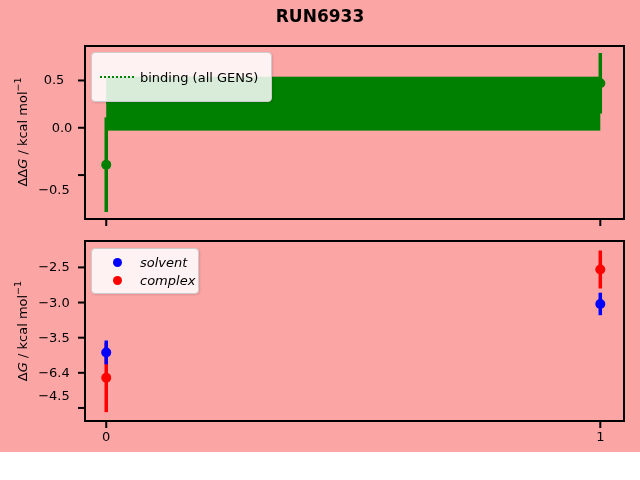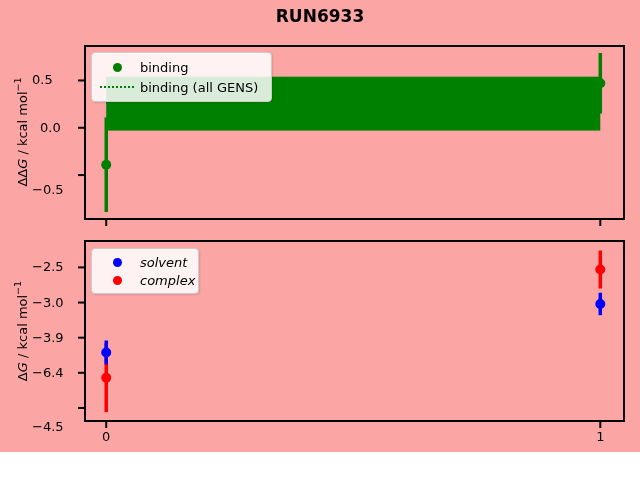--- a/index.html
+++ b/index.html
@@ -1,20 +1,20 @@
 <!DOCTYPE html>
 <html><head>
 <meta charset="utf-8">
 <style>
   html,body{margin:0;padding:0;background:#ffffff;font-family:"DejaVu Sans","Liberation Sans",sans-serif;}
   #figure{position:relative;width:640px;height:452px;background:#fca5a5;overflow:hidden;}
   .fig-title{position:absolute;left:320px;top:16px;transform:translate(-50%,-50%);font-size:17px;font-weight:bold;color:#000;white-space:nowrap;}
   .axes-svg{position:absolute;overflow:visible;}
   .tick-label{position:absolute;font-size:13px;color:#000;line-height:16px;height:16px;}
-  .ytick{text-align:left;width:44px;}
+  .ytick{text-align:center;width:44px;}
   .xtick{text-align:center;width:24px;}
   .ylabel{position:absolute;white-space:nowrap;font-size:13px;color:#000;transform:translate(-50%,-50%) rotate(-90deg);}
   .xlabel{position:absolute;white-space:nowrap;font-size:13px;color:#000;transform:translate(-50%,-50%);}
   .ylabel sup,.xlabel sup{font-size:9.5px;}
   .ylabel .mi{font-style:italic;}
   .legend{position:absolute;background:rgba(255,255,255,0.85);border:1px solid #cccccc;border-radius:4px;box-shadow:1px 1px 2px rgba(0,0,0,0.12);padding:4px 8px 4px 6px;display:flex;flex-direction:column;justify-content:space-around;box-sizing:border-box;}
   .legend-row{display:flex;align-items:center;height:22px;}
   .legend-marker-area{width:38px;display:flex;align-items:center;justify-content:center;flex:none;}
   .legend-dot{width:9px;height:9px;border-radius:50%;display:inline-block;}
   .legend-dotted-line{width:34px;height:0;border-top:2.5px dotted #008000;display:inline-block;}
@@ -67,26 +67,20 @@
 
   <div class="ylabel" style="left:21px;top:331px;">
     <span>Δ</span><span class="mi">G</span><span> / kcal mol</span><sup>−1</sup>
   </div>
 
   <div class="xlabel" style="left:354px;top:456px;">GEN</div>
 
   <div class="legend" style="left:91px;top:52px;width:181px;height:50px;">
     <div class="legend-row">
       <span class="legend-marker-area">
-          <span class="legend-dot" style="background-color: rgb(0, 128, 0);"></span>
-        </span>
-      <span class="legend-label">binding</span>
-    </div>
-    <div class="legend-row">
-      <span class="legend-marker-area">
           <span class="legend-dotted-line" style="border-top-color: rgb(0, 128, 0);"></span>
         </span>
       <span class="legend-label">binding (all GENS)</span>
     </div>
   </div>
 
   <div class="legend" style="left:91px;top:248px;width:108px;height:46px;font-style:italic;">
     <div class="legend-row" style="height:20px;">
       <span class="legend-marker-area">
           <span class="legend-dot" style="background-color: rgb(0, 0, 255);"></span>
@@ -99,18 +93,18 @@
         </span>
       <span class="legend-label">complex</span>
     </div>
   </div>
 
 <div class="tick-label ytick" style="left: 32px; top: 72.473px;">0.5</div>
     <div class="tick-label ytick" style="left: 40px; top: 119.77px;">0.0</div>
     <div class="tick-label ytick" style="left: 32px; top: 182px;">−0.5</div>
     <div class="tick-label ytick" style="left: 32px; top: 259.405px;">−2.5</div>
     <div class="tick-label ytick" style="left: 32px; top: 294.541px;">−3.0</div>
-    <div class="tick-label ytick" style="left: 32px; top: 329.676px;">−3.9</div>
+    <div class="tick-label ytick" style="left: 32px; top: 329.676px;">−3.5</div>
     <div class="tick-label ytick" style="left: 32px; top: 364.811px;">−6.4</div>
-    <div class="tick-label ytick" style="left: 32px; top: 419px;">−4.5</div>
+    <div class="tick-label ytick" style="left: 32px; top: 388px;">−4.5</div>
     <div class="tick-label xtick" style="left: 94.2329px; top: 429px;">0</div>
     <div class="tick-label xtick" style="left: 588.297px; top: 429px;">1</div>
   </div>
 
 </body></html>

